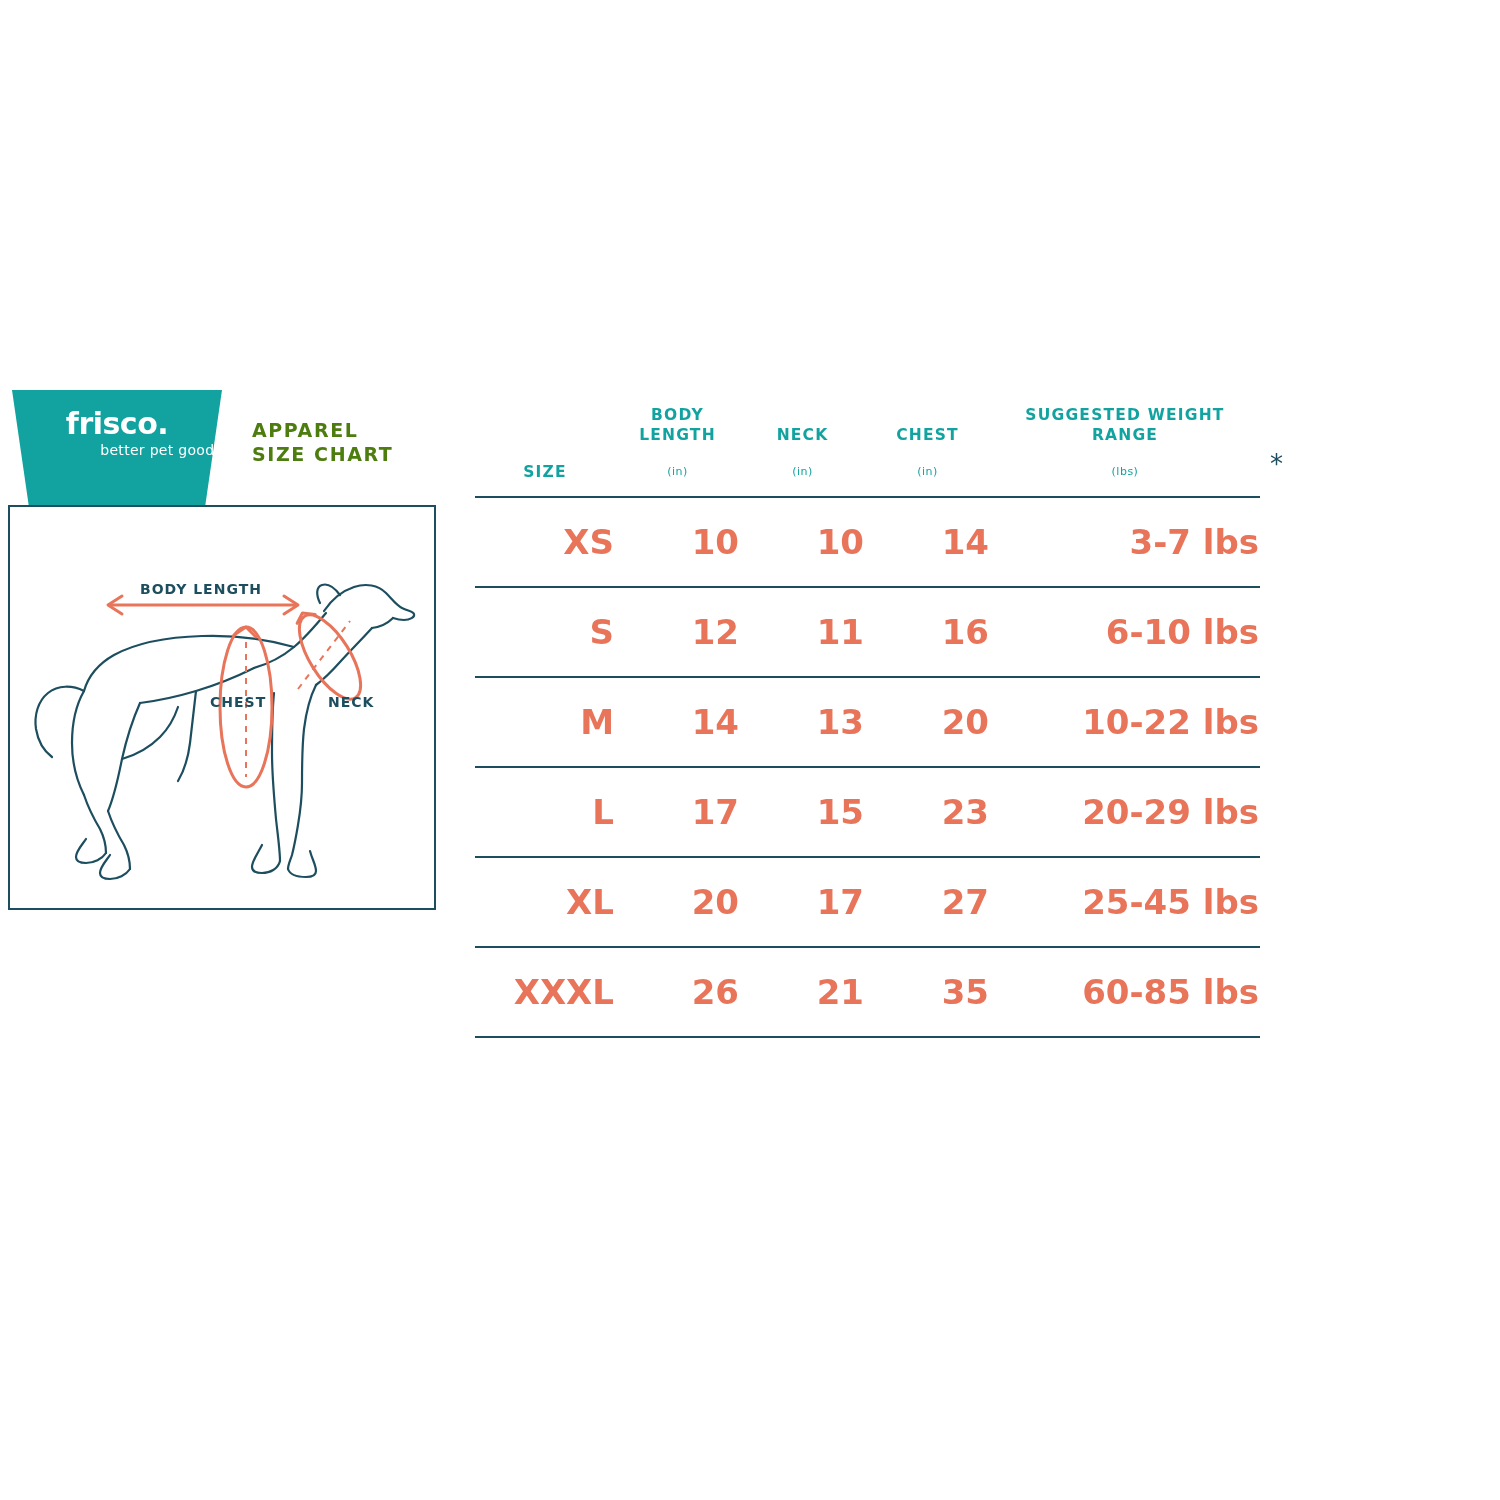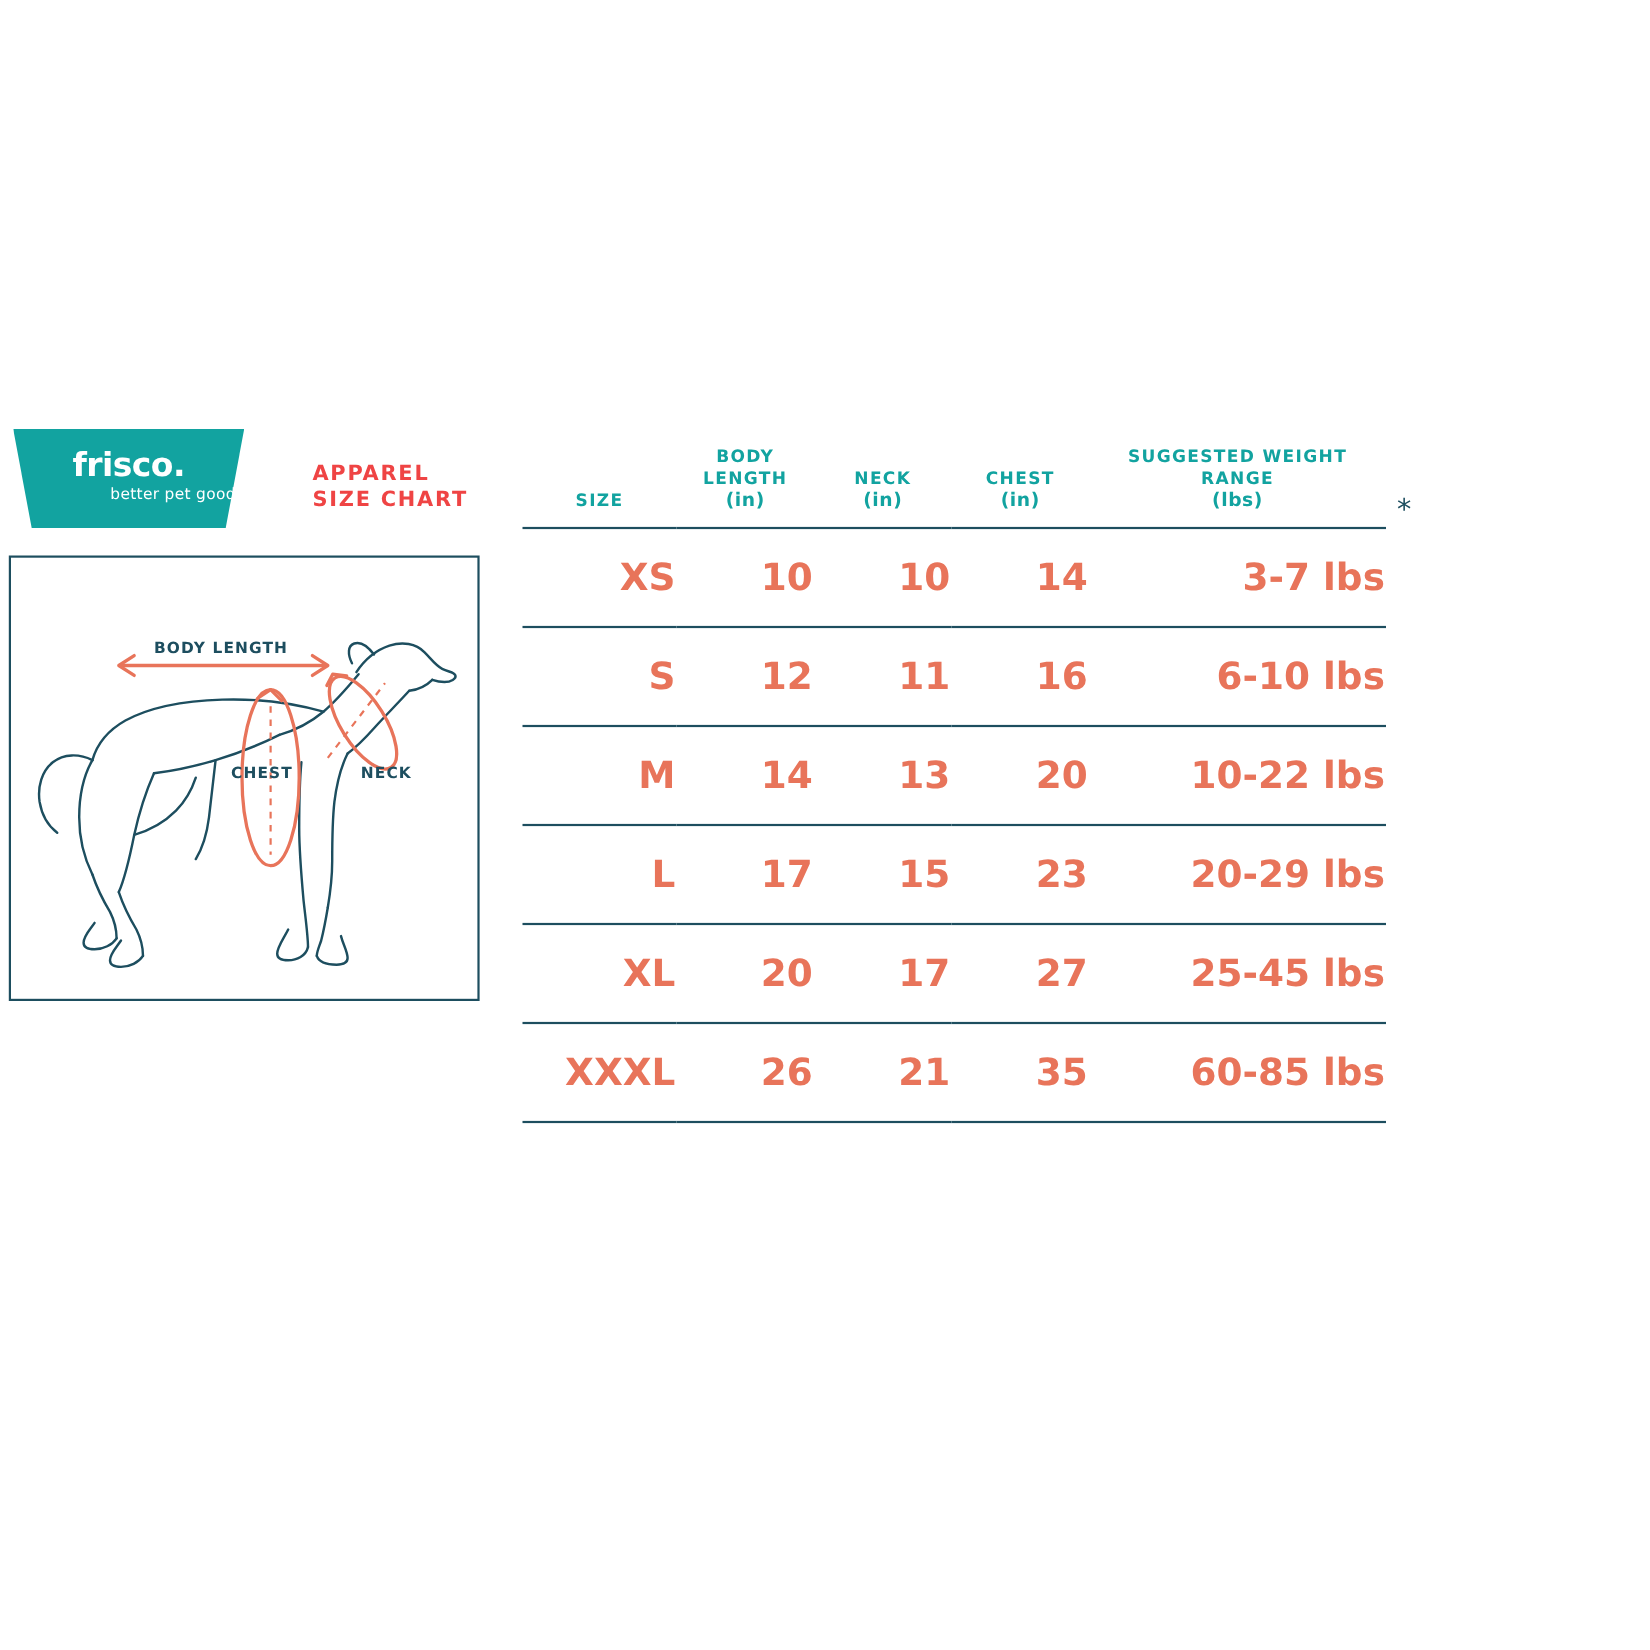--- a/index.html
+++ b/index.html
@@ -14,21 +14,21 @@
     position: relative;
     overflow: hidden;
   }
 
   
   #brand-badge {
     position: absolute;
     left: 12px;
     top: 390px;
     width: 210px;
-    height: 90px;
+    height: 116px;
   }
   #brand-badge .badge-shape {
     position: absolute;
     inset: 0;
     background: #12a3a0;
     clip-path: polygon(0% 0%, 100% 0%, 92% 100%, 8% 100%);
   }
   #brand-badge .brand-name {
     position: absolute;
     top: 16px;
@@ -49,23 +49,23 @@
     text-align: right;
     color: #ffffff;
     font-size: 14px;
     letter-spacing: 0.3px;
     font-family: "DejaVu Sans", sans-serif;
   }
 
   
   #chart-title {
     position: absolute;
-    left: 284px;
+    left: 252px;
     top: 418px;
-    color: #ef4444;
+    color: #4d7c0f;
     font-size: 19px;
     font-weight: bold;
     letter-spacing: 1.6px;
     line-height: 24px;
     font-family: "DejaVu Sans", sans-serif;
   }
 
   
   #dog-diagram {
     position: absolute;
@@ -99,23 +99,24 @@
     font-size: 15.5px;
     font-weight: bold;
     letter-spacing: 1.2px;
     line-height: 20px;
     text-align: center;
     padding: 0 0 14px 0;
     vertical-align: bottom;
   }
   #size-table th .unit {
     display: block;
-    font-weight: bold;
+    font-weight: normal;
     letter-spacing: 0.5px;
-    font-size: 17px;
+    font-size: 11px;
+    margin-top: 17px;
   }
   #size-table td {
     color: #e8745a;
     font-family: "DejaVu Sans", sans-serif;
     font-size: 34px;
     font-weight: bold;
     text-align: right;
     border-top: 2px solid #1d4e5f;
     height: 86px;
     vertical-align: middle;

